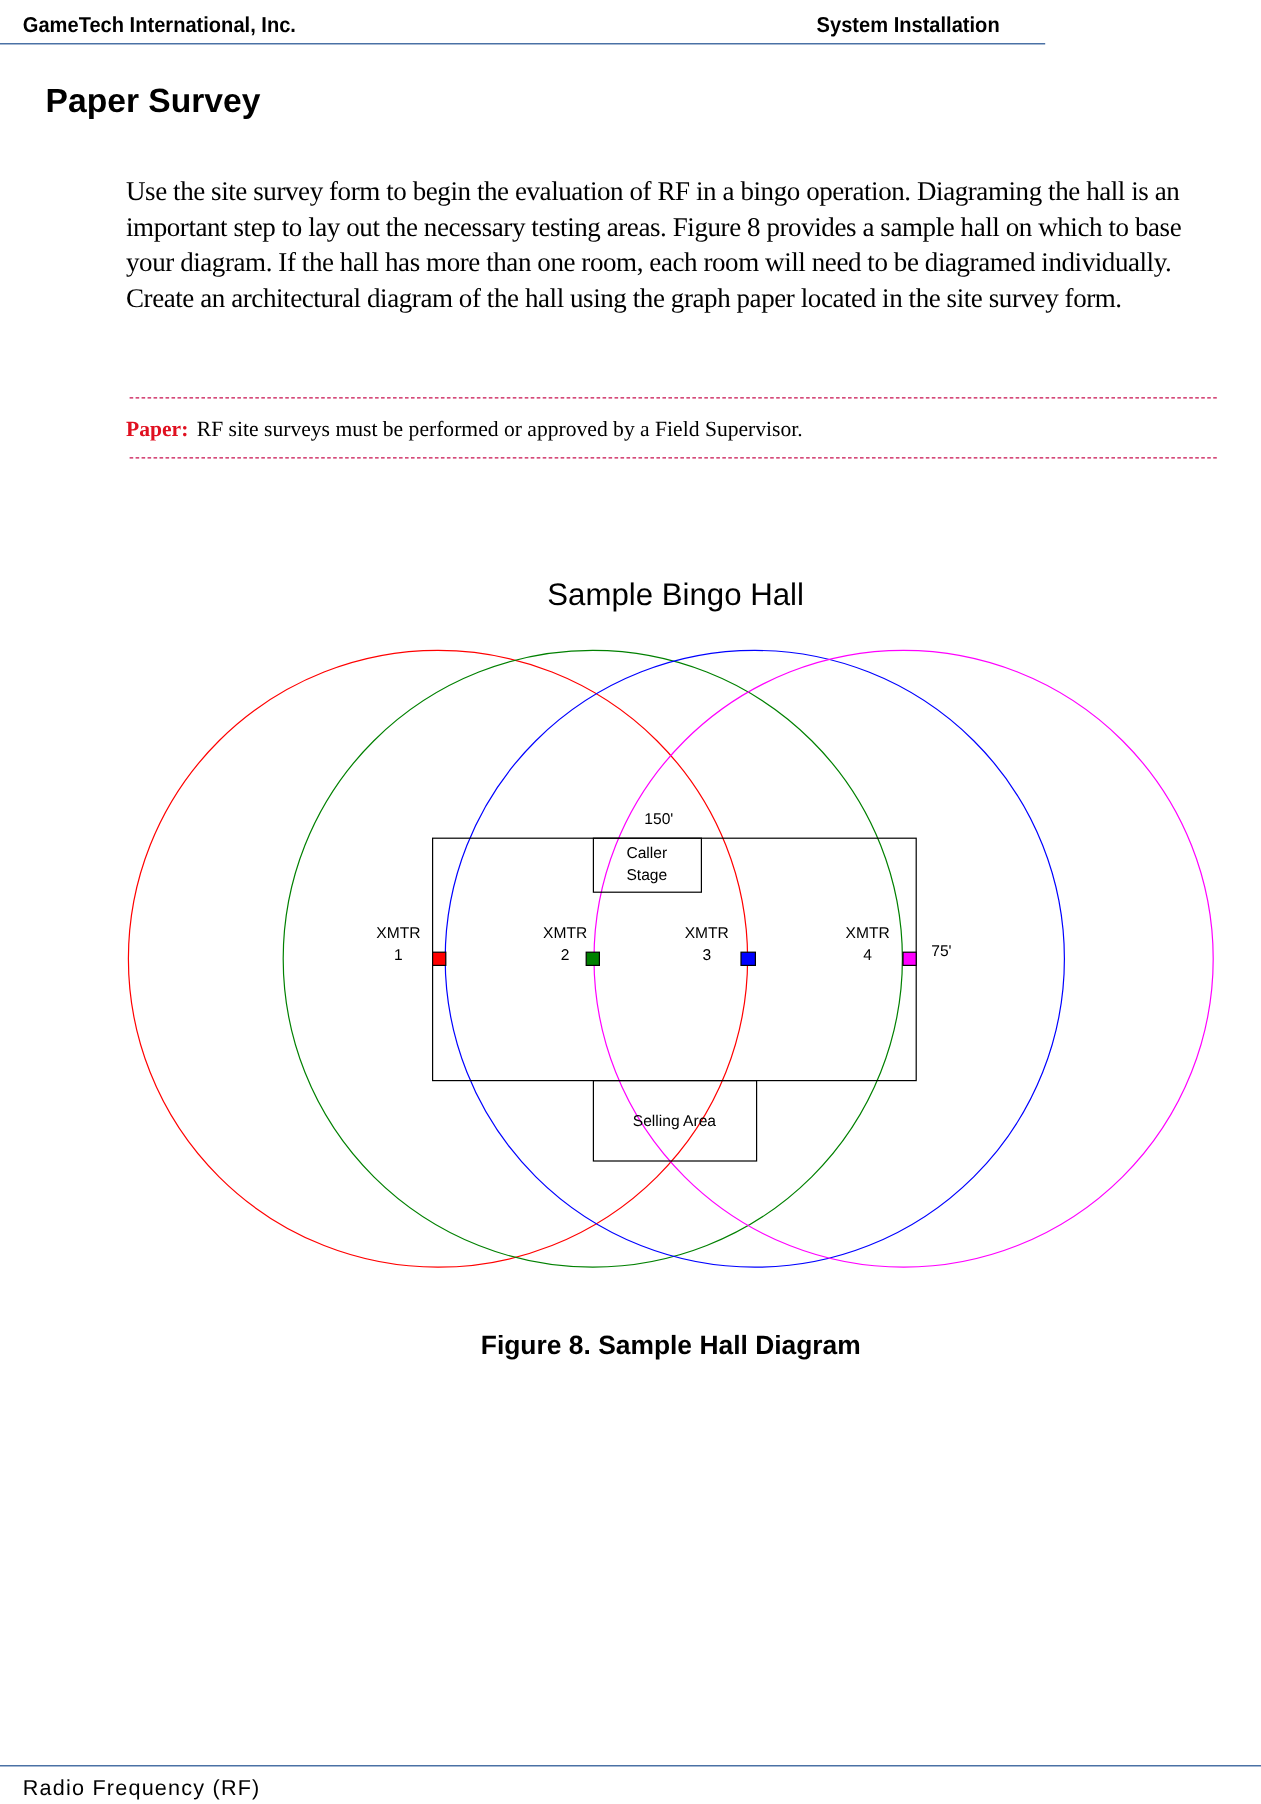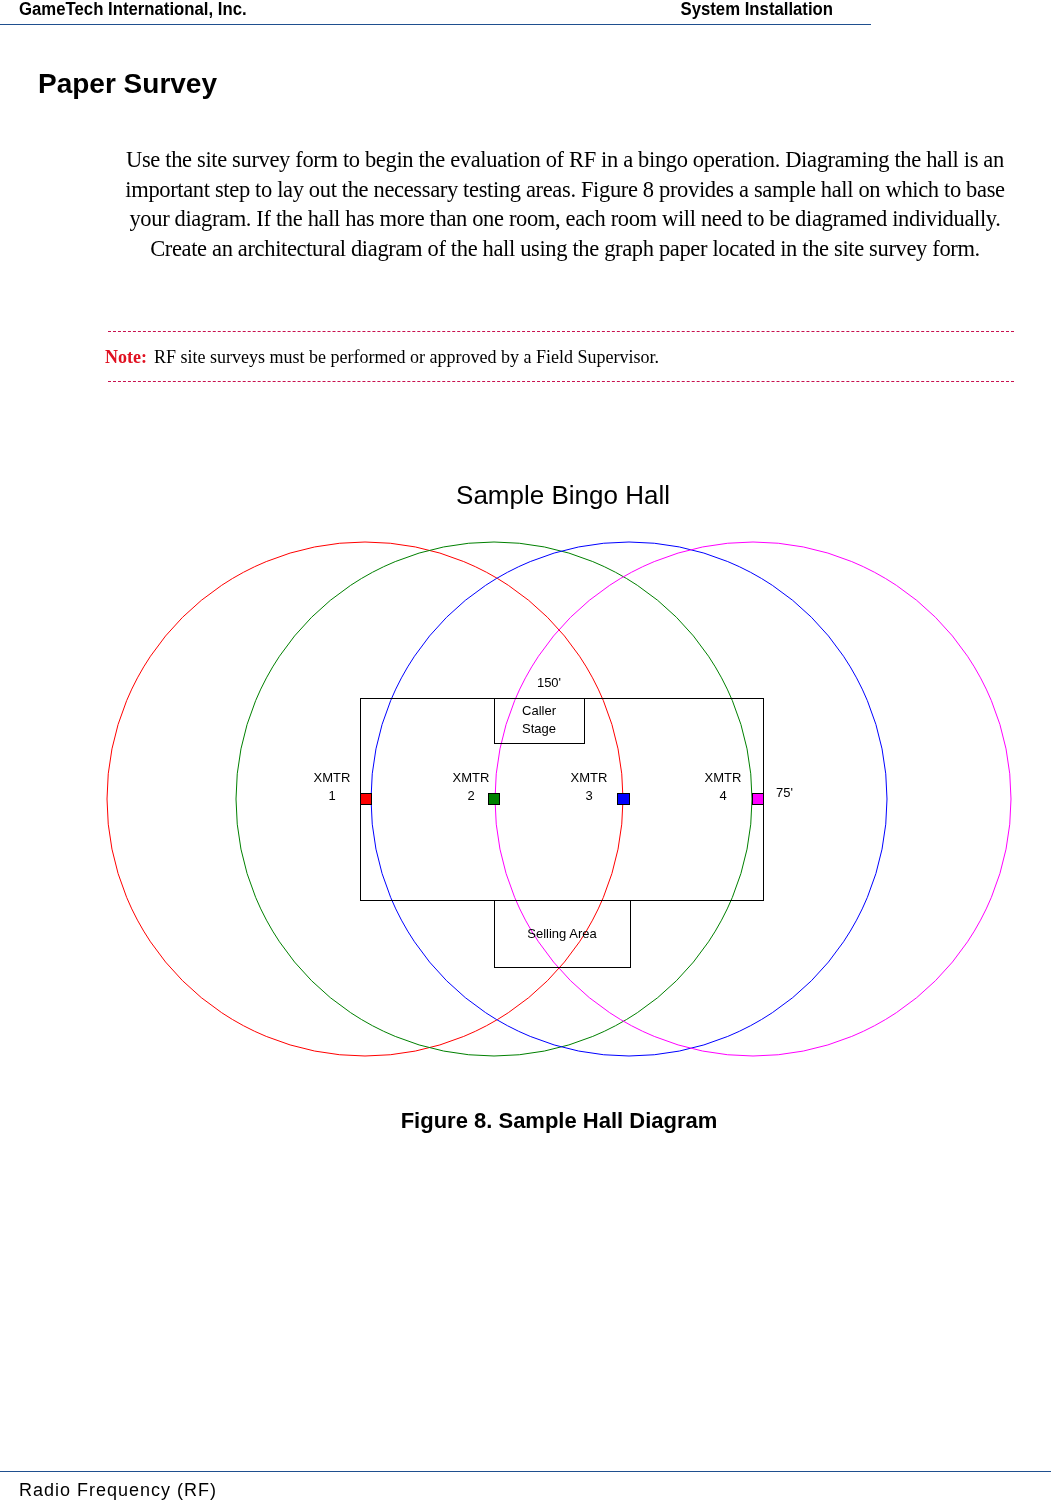--- a/index.html
+++ b/index.html
@@ -1,21 +1,21 @@
 <!DOCTYPE html>
 <html><head>
 <meta charset="utf-8">
 <style>
   html, body { margin:0; padding:0; background:#ffffff; }
   body { width:1051px; height:1503px; position:relative; overflow:hidden; font-family:"Liberation Sans", sans-serif; color:#000; }
-  .hdr { position:absolute; left:0; top:0; width:871px; height:24px; border-bottom:1.5px solid #1f4f8f; }
+  .hdr { position:absolute; left:0; top:12px; width:871px; height:24px; border-bottom:1.5px solid #1f4f8f; }
   .hdr-left { position:absolute; left:19px; top:-1px; font-weight:bold; font-size:18px; font-family:"Liberation Sans", sans-serif; transform:scaleX(0.93); transform-origin:left top; }
   .hdr-right { position:absolute; right:38px; top:-1px; font-weight:bold; font-size:18px; font-family:"Liberation Sans", sans-serif; transform:scaleX(0.93); transform-origin:right top; }
   .title { position:absolute; left:38px; top:68px; font-weight:bold; font-size:28px; font-family:"Liberation Sans", sans-serif; }
-  .para { position:absolute; left:105px; top:145px; width:920px; font-family:"Liberation Serif", serif; font-size:22.5px; line-height:29.5px; letter-spacing:-0.35px;text-align:center; }
+  .para { position:absolute; left:105px; top:145px; width:920px; font-family:"Liberation Serif", serif; font-size:22.5px; line-height:29.5px; letter-spacing:-0.35px; }
   .dash { position:absolute; left:108px; width:906px; height:0; border-top:1.5px dashed #c8114f; }
   .note { position:absolute; left:105px; top:347px; font-family:"Liberation Serif", serif; font-size:18px; }
   .note-label { color:#e01020; font-weight:bold; margin-right:7px; }
   .fig-title { position:absolute; left:0; width:1126px; top:480px; text-align:center; font-size:26px; font-family:"Liberation Sans", sans-serif; }
   svg.diagram { position:absolute; left:0; top:0; }
   .caption { position:absolute; left:0; width:1118px; top:1108px; text-align:center; font-weight:bold; font-size:22px; font-family:"Liberation Sans", sans-serif; }
   .ftr { position:absolute; left:0; top:1471px; width:1051px; border-top:1.5px solid #1f4f8f; }
   .ftr-left { position:absolute; left:19px; top:1480px; font-weight:normal; font-size:18px; letter-spacing:1px; }
   .ftr-right { position:absolute; right:42px; top:1480px; font-weight:bold; font-size:18px; letter-spacing:1px;margin-top:32px; }
   .lbl { font-family:"Liberation Sans", sans-serif; font-size:13px; fill:#000; }
@@ -27,21 +27,21 @@
   <span class="hdr-left">GameTech International, Inc.</span>
   <span class="hdr-right">System Installation</span>
 </div>
 
 <div class="title">Paper Survey</div>
 
 <div class="para">Use the site survey form to begin the evaluation of RF in a bingo operation. Diagraming the hall is an important step to lay out the necessary testing areas. Figure 8 provides a sample hall on which to base your diagram. If the hall has more than one room, each room will need to be diagramed individually. Create an architectural diagram of the hall using the graph paper located in the site survey form.</div>
 
 <div class="dash" style="top:331px;"></div>
 <div class="note">
-  <span class="note-label">Note:</span><span>RF site surveys must be performed or approved by a Field Supervisor.</span>
+  <span class="note-label">Paper:</span><span>RF site surveys must be performed or approved by a Field Supervisor.</span>
 </div>
 <div class="dash" style="top:381px;"></div>
 
 <div class="fig-title">Sample Bingo Hall</div>
 
 <svg class="diagram" width="1051" height="1503">
 
   <ellipse cx="365" cy="799" rx="258" ry="257" fill="none" stroke="#ff0000" stroke-width="1"></ellipse>
   <ellipse cx="494" cy="799" rx="258" ry="257" fill="none" stroke="#008000" stroke-width="1"></ellipse>
   <ellipse cx="629" cy="799" rx="258" ry="257" fill="none" stroke="#0000ff" stroke-width="1"></ellipse>

